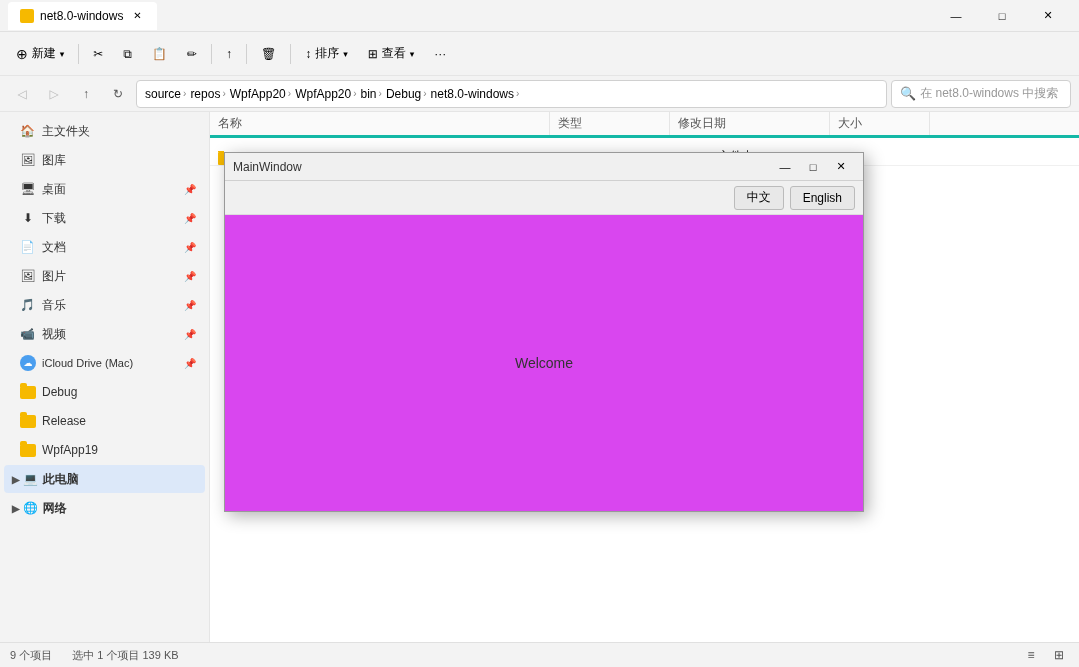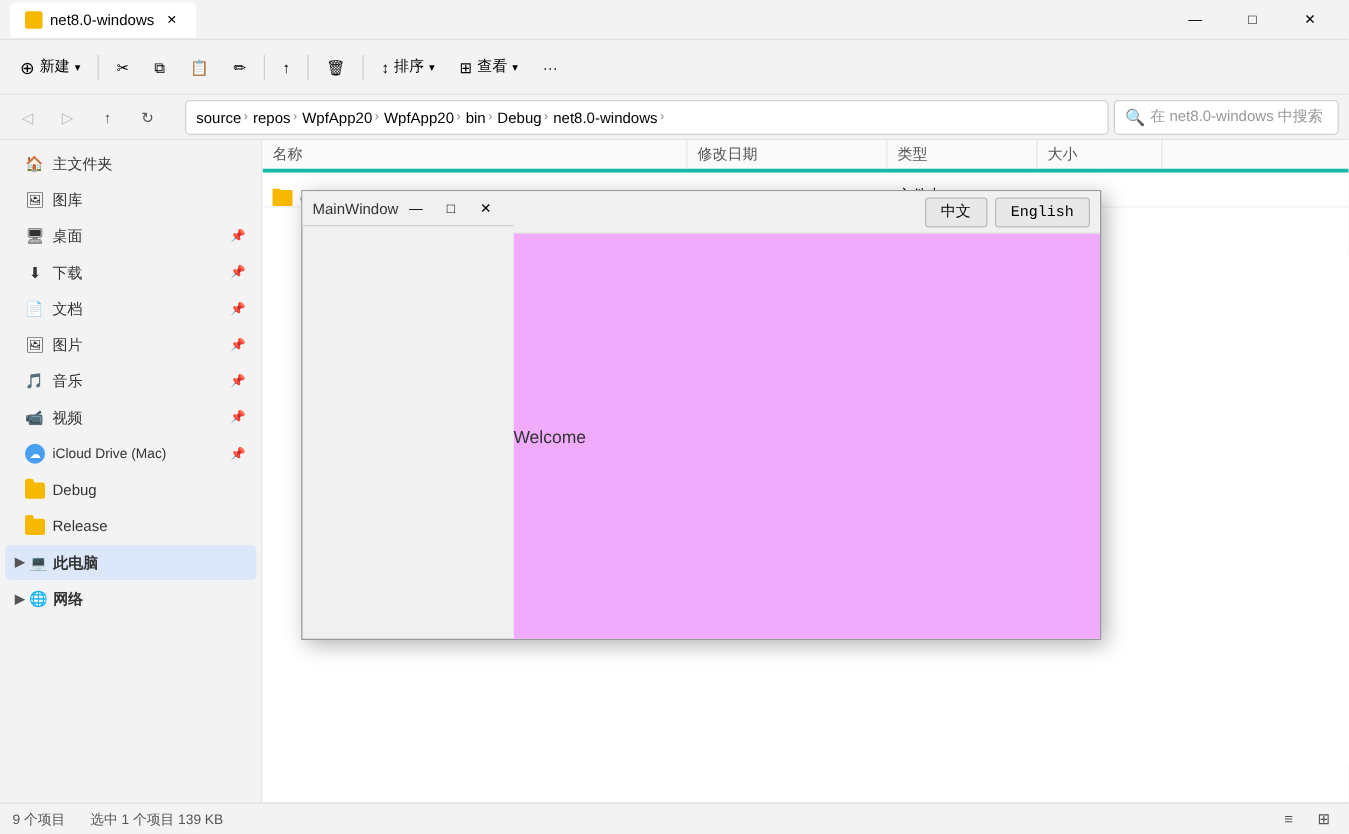--- a/index.html
+++ b/index.html
@@ -137,21 +137,20 @@
       height: 28px;
       background: white;
       border: 1px solid #d0d0d0;
       border-radius: 4px;
       display: flex;
       align-items: center;
       padding: 0 8px;
       font-size: 12px;
       gap: 4px;
       overflow: hidden;
-      margin-left: 12px;
     }
     .path-segment {
       display: flex;
       align-items: center;
       gap: 2px;
       white-space: nowrap;
     }
     .path-sep { color: #888; font-size: 10px; }
     .search-box {
       width: 180px;
@@ -338,28 +337,28 @@
       align-items: center;
       justify-content: center;
       cursor: pointer;
       font-size: 12px;
     }
 
     
     .wpf-window {
       position: absolute;
       top: 152px;
-      left: 241px;
+      left: 224px;
       width: 640px;
       height: 360px;
       background: #f0f0f0;
       border: 1px solid #999;
       box-shadow: 4px 4px 16px rgba(0,0,0,0.3);
       display: flex;
-      flex-direction: row;
+      flex-direction: column;
     }
     .wpf-title-bar {
       height: 28px;
       background: #f0f0f0;
       border-bottom: 1px solid #d0d0d0;
       display: flex;
       align-items: center;
       padding: 0 8px;
     }
     .wpf-title-text {
@@ -397,30 +396,29 @@
       height: 24px;
       padding: 0 12px;
       background: #e8e8e8;
       border: 1px solid #bbb;
       border-radius: 3px;
       cursor: pointer;
       font-size: 12px;
       display: flex;
       align-items: center;
       justify-content: center;
-      font-family: Liberation Mono, monospace;
     }
     .wpf-content {
       flex: 1;
       display: flex;
       align-items: center;
-      justify-content: flex-start;
+      justify-content: center;
       font-size: 14px;
       color: #333;
-      background: #f0abfc;
+      background: #d946ef;
     }
   </style>
 </head>
 <body>
 
 <div class="file-explorer">
 
   <div class="title-bar">
     <div class="title-bar-left">
       <div class="tab-item">
@@ -567,42 +565,46 @@
         <span class="pin-icon">📌</span>
       </div>
       <div class="sidebar-item">
         <div class="folder-icon-yellow"></div>
         <span>Debug</span>
       </div>
       <div class="sidebar-item">
         <div class="folder-icon-yellow"></div>
         <span>Release</span>
       </div>
+      <div class="sidebar-item">
+        <div class="folder-icon-yellow"></div>
+        <span>WpfApp19</span>
+      </div>
       <div class="sidebar-section-header active">
         <span class="expand-icon">▶</span>
         <span>💻</span>
         <span>此电脑</span>
       </div>
       <div class="sidebar-section-header">
         <span class="expand-icon">▶</span>
         <span>🌐</span>
         <span>网络</span>
       </div>
     </div>
 
     <div class="file-list">
       <div class="file-list-header">
         <div class="col col-name">
           <span>名称</span>
         </div>
+        <div class="col col-type">
+          <span>类型</span>
+        </div>
         <div class="col col-date">
           <span>修改日期</span>
-        </div>
-        <div class="col col-type">
-          <span>类型</span>
         </div>
         <div class="col col-size">
           <span>大小</span>
         </div>
       </div>
       <div class="file-row">
         <div class="col col-name">
           <div class="file-row-icon"></div>
           <span>en-US</span>
         </div>

